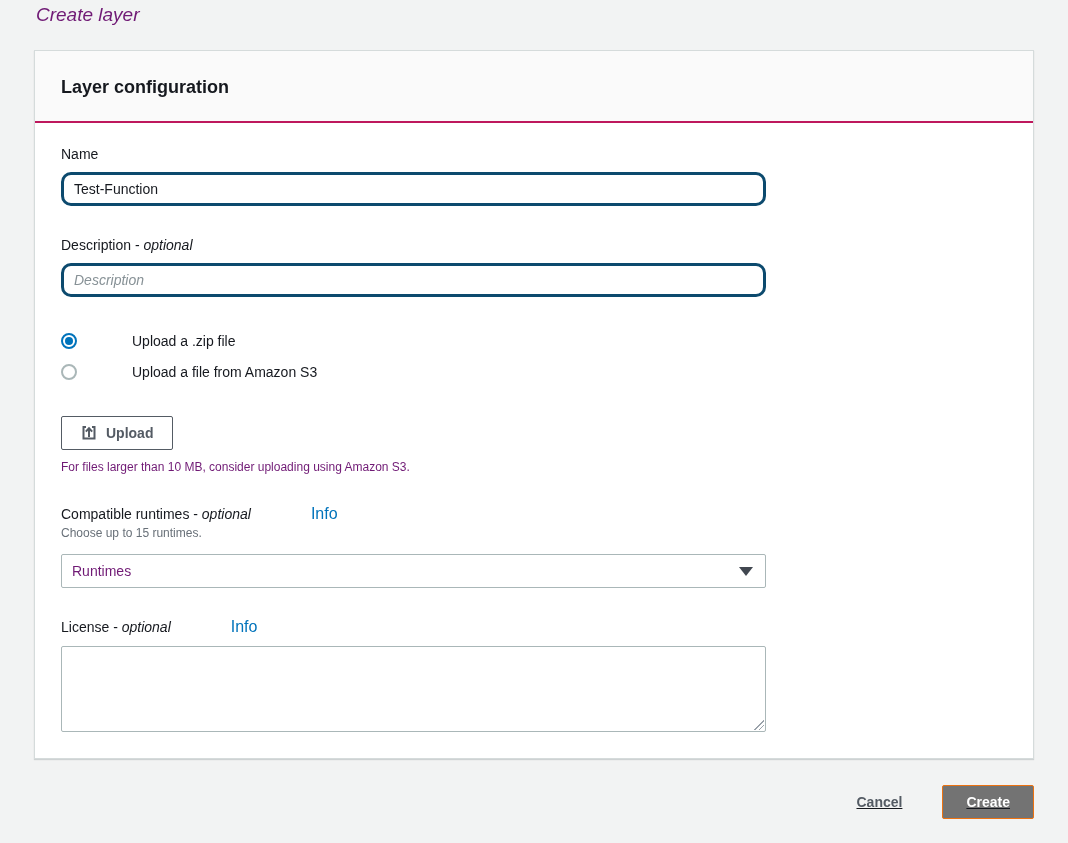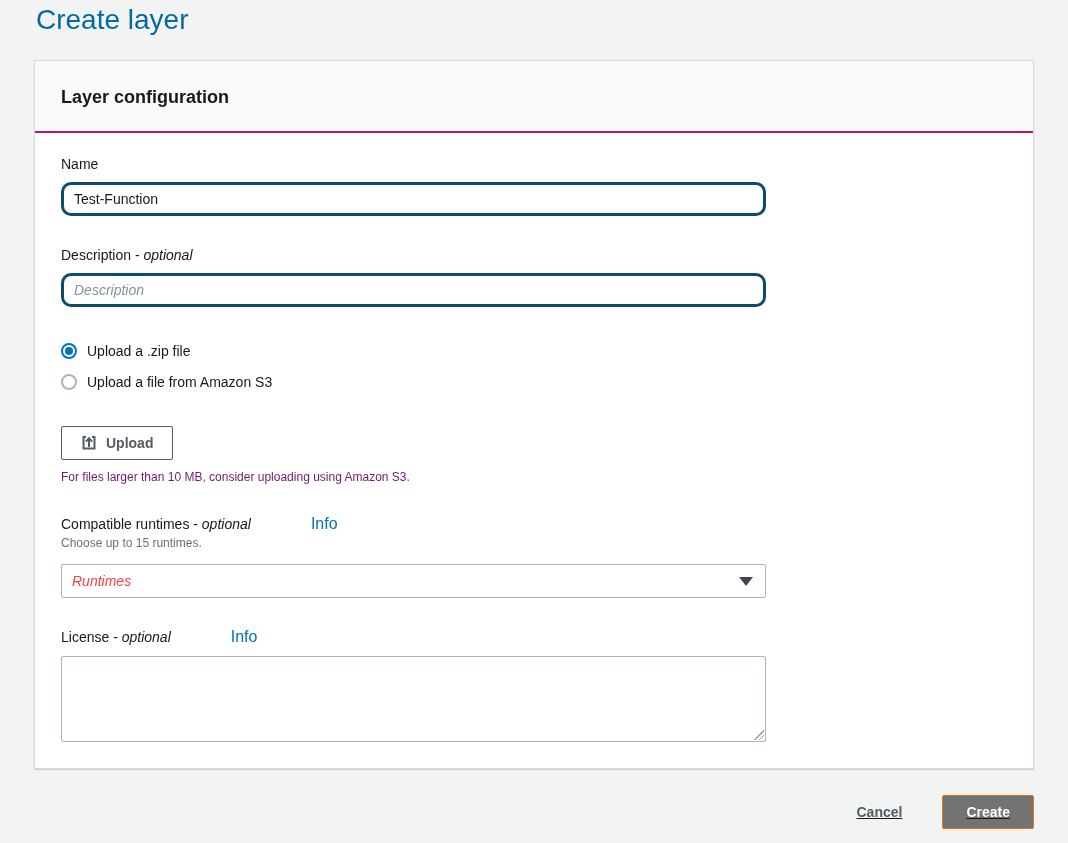--- a/index.html
+++ b/index.html
@@ -5,24 +5,25 @@
   * { margin: 0; padding: 0; box-sizing: border-box; }
   html, body {
     width: 1068px; height: 843px;
     background: #f2f3f3;
     font-family: "Liberation Sans", sans-serif;
     color: #16191f;
     overflow: hidden;
   }
   .page { padding-top: 2px; }
   .page-title {
-    font-size: 28px;
+    font-size: 19px;
     font-weight: 400;
     margin: 2px 0 24px 36px;
-    color: #0369a1;
+    color: #701a75;
+    font-style: italic;
   }
   .panel {
     width: 1000px;
     margin-left: 34px;
     background: #ffffff;
     border: 1px solid #d5dbdb;
     box-shadow: 0 1px 1px 0 rgba(0,28,36,0.15);
   }
   .panel-header {
     background: #fafafa;
@@ -67,20 +68,21 @@
     outline: none;
   }
   .text-input::placeholder { color: #879196; font-style: italic; opacity: 1; }
 
   .section { margin-top: 30px; }
   .radio-group { margin-top: 36px; }
   .radio-row {
     display: flex;
     align-items: flex-end;
     cursor: pointer;
+    gap: 45px;
   }
   .radio-row + .radio-row { margin-top: 15px; }
   .radio-circle {
     width: 16px; height: 16px;
     border-radius: 50%;
     background: #fff;
     border: 2px solid #aab7b8;
     position: relative;
     flex: 0 0 auto;
   }
@@ -129,21 +131,21 @@
     height: 34px;
     border: 1px solid #aab7b8;
     border-radius: 2px;
     background: #fff;
     display: flex;
     align-items: center;
     justify-content: space-between;
     padding: 0 12px 0 10px;
     cursor: pointer;
   }
-  .select-placeholder { font-size: 14px; font-style: italic; color: #ef4444; }
+  .select-placeholder { font-size: 14px; color: #701a75; }
   .select-caret {
     width: 0; height: 0;
     border-left: 7px solid transparent;
     border-right: 7px solid transparent;
     border-top: 9px solid #414750;
   }
 
   .license-textarea {
     display: block;
     width: 705px;

